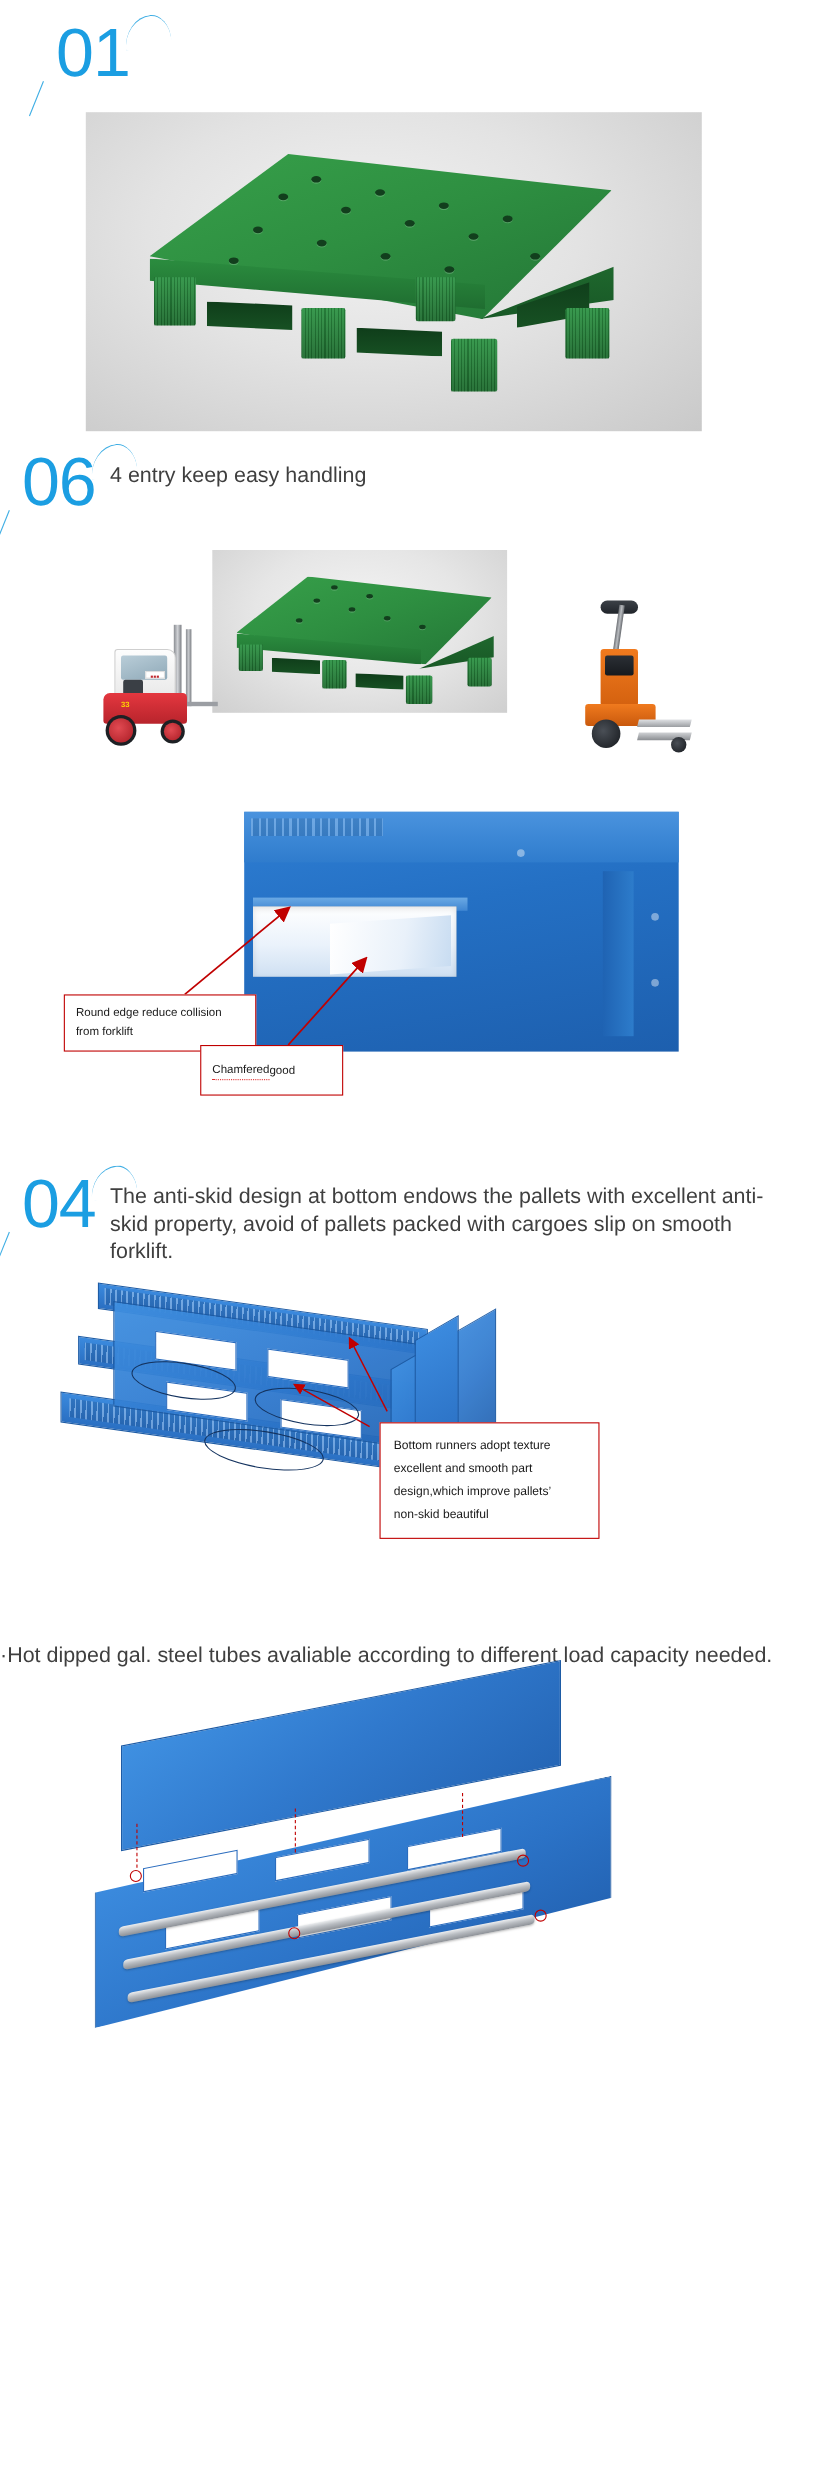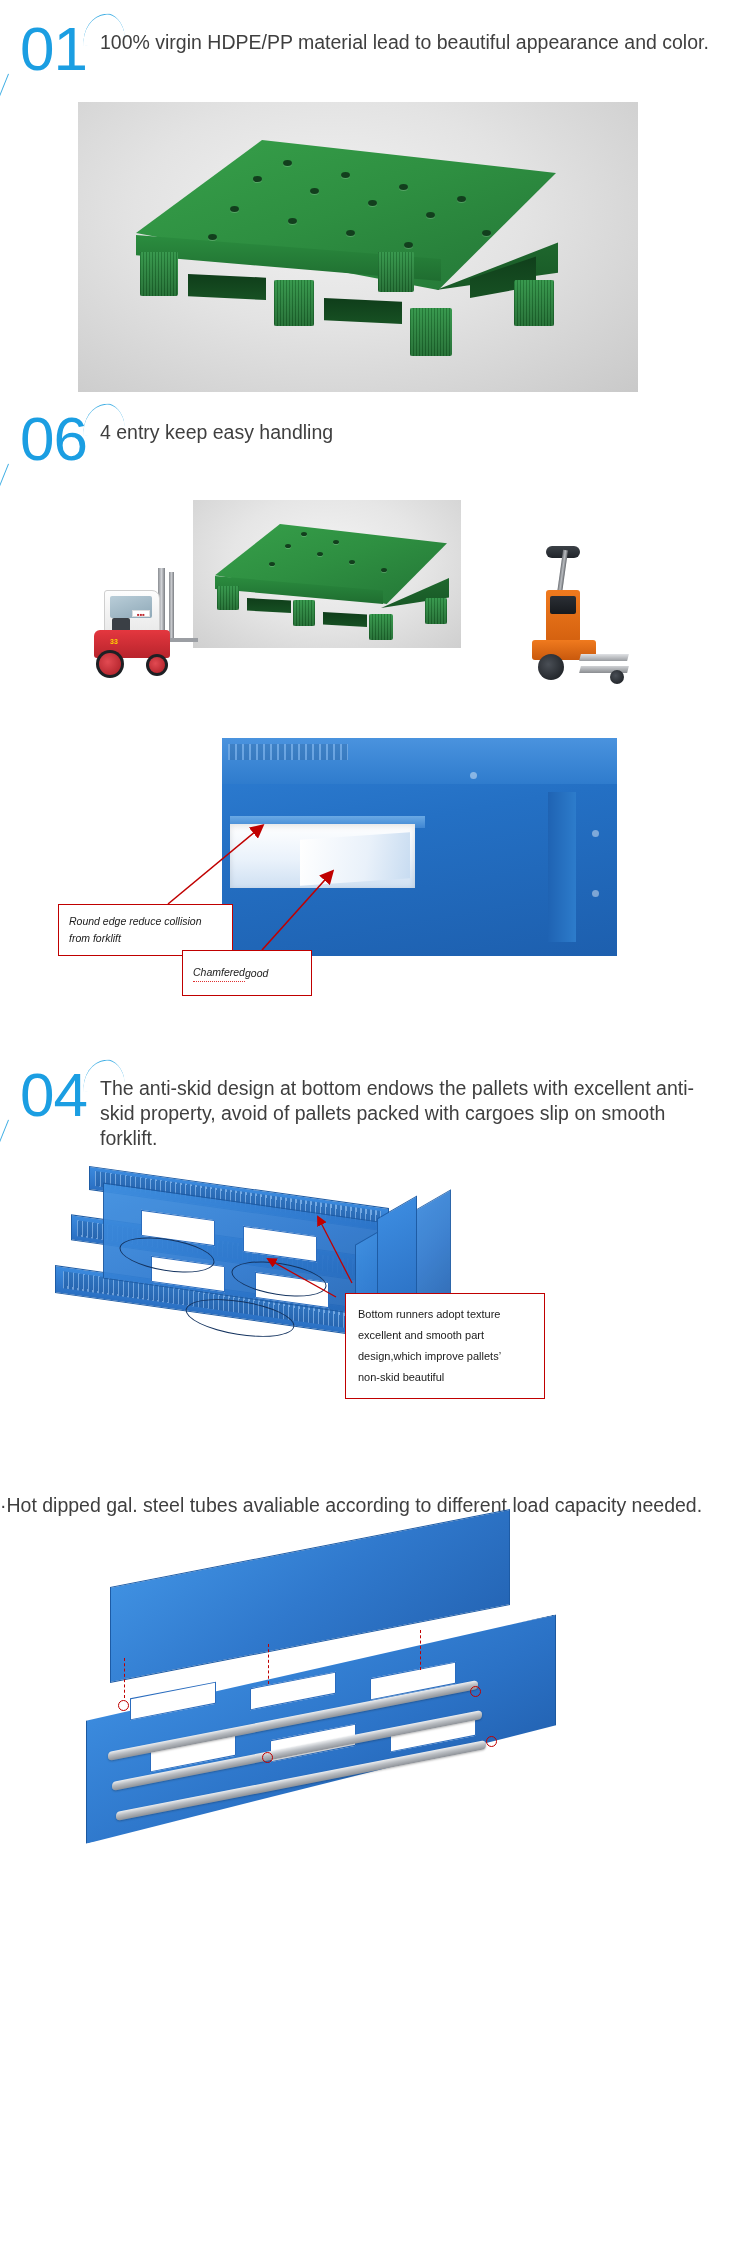--- a/index.html
+++ b/index.html
@@ -173,21 +173,21 @@
                background: linear-gradient(180deg,#cfd1d4,#8a8d91); transform: skewX(-14deg); }
   .pt-wheel  { position: absolute; border-radius: 50%;
                background: radial-gradient(circle at 40% 40%, #4a4f56, #15181c); }
   .pt-wheel.a { left: 14px; top: 104px; width: 26px; height: 26px; }
   .pt-wheel.b { left: 86px; top: 120px; width: 14px; height: 14px; }
 
   
   .photo-chamfer {
     position: relative;
     margin: 38px 0 0 0;
-    width: 750px; height: 300px; font-style: italic;
+    width: 750px; height: 300px;
   }
   .cf-body {
     position: absolute; left: 222px; top: 0;
     width: 395px; height: 218px;
     background: linear-gradient(170deg, #2f7fd4 0%, #2470c4 40%, #1d5fae 100%);
   }
   .cf-topface {
     position: absolute; left: 222px; top: 0;
     width: 395px; height: 46px;
     background: linear-gradient(180deg, #4a93de 0%, #2f7ccd 100%);
@@ -312,27 +312,26 @@
   .st-ring {
     position: absolute; width: 11px; height: 11px;
     border: 1.4px solid #c00000; border-radius: 50%;
   }
 </style>
 </head>
 <body>
 
 <div class="page">
 
-  <div class="feature-head" style="margin-top:18px;">
+  <div class="feature-head" style="margin-top:18px;margin-left:31px;">
     <div class="num-wrap">
       <div class="num">01</div>
       <div class="num-arc"></div>
       <div class="num-slash"></div>
     </div>
-    <div class="feature-text">100% virgin HDPE/PP material lead to beautiful appearance and color.</div>
   </div>
 
   <div class="stage">
     <div class="photo-green">
 
       <div class="deck-top" style="left:58px; top:38px; width:420px; height:150px;
                   clip-path: polygon(30% 0%, 100% 22%, 72% 100%, 0% 62%);"></div>
 
       <div class="deck-front" style="left:58px; top:133px; width:305px; height:46px;
                   clip-path: polygon(0% 0%, 100% 52%, 100% 100%, 0% 44%);"></div>

